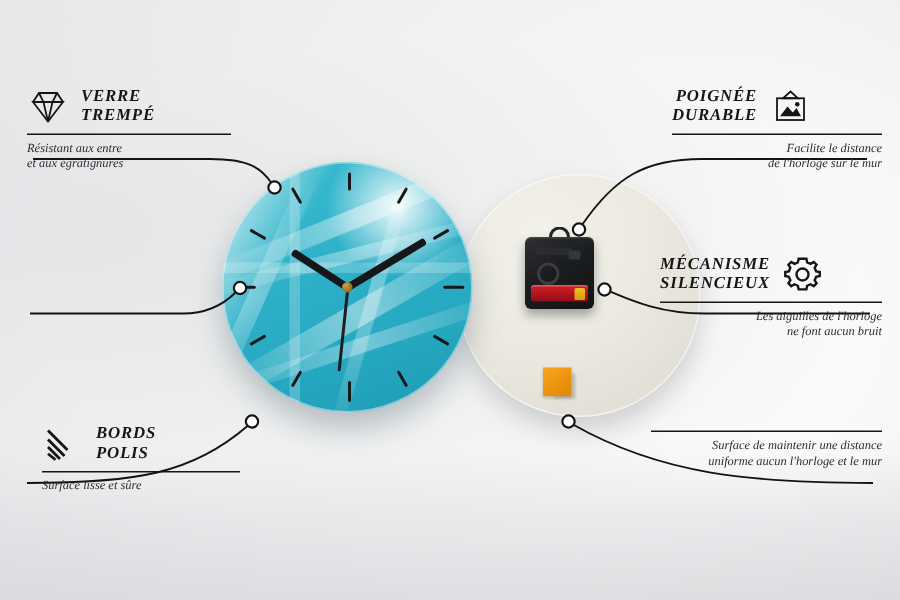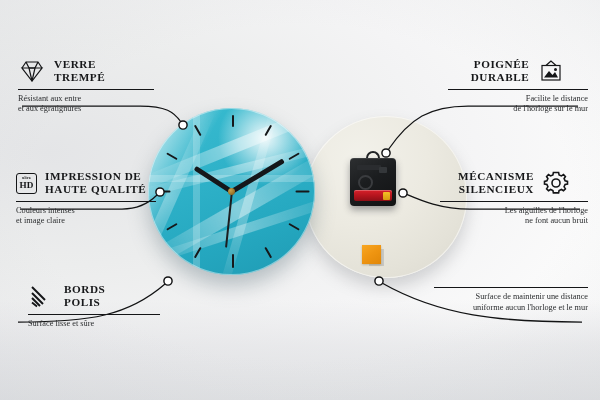--- a/index.html
+++ b/index.html
@@ -8,20 +8,21 @@
     font-family: "Liberation Serif", serif;
     background:#ffffff;
     overflow:hidden;
     position:relative;
   }
   #stage {
     position:absolute; inset:0; width:600px; height:400px;
     background:
       radial-gradient(ellipse 140% 110% at 8% 38%, #e4e5e7 0%, #eceded 26%, #f4f4f5 48%, #fbfbfb 68%, #ffffff 100%),
       linear-gradient(180deg,#fafafa 0%,#f3f3f4 58%,#ededee 100%);
+    font-style: italic;
   }
   #floorShade{
     position:absolute; left:0; right:0; top:300px; height:100px;
     background:linear-gradient(180deg, rgba(228,229,231,0) 0%, rgba(222,223,226,.55) 45%, rgba(214,216,219,.75) 100%);
   }
   #vign{
     position:absolute; inset:0;
     background:radial-gradient(ellipse 78% 72% at 50% 48%, rgba(255,255,255,0) 58%, rgba(205,207,211,.30) 100%);
   }
 
@@ -101,21 +102,21 @@
     letter-spacing:.55px; color:#161719; text-transform:uppercase;
     white-space:nowrap;
   }
   .co-rule{ height:1.25px; background:#141517; margin:4px 0 4px; }
   .co-sub{
     font-family:"Liberation Serif", serif;
     font-size:8.3px; line-height:10.4px; color:#2a2c2e; white-space:nowrap;
   }
   .left .co-head{ flex-direction:row; }
   .left .co-title, .left .co-sub{ text-align:left; }
-  .right .co-head{ flex-direction:row; justify-content:center; }
+  .right .co-head{ flex-direction:row; justify-content:flex-start; }
   .right .co-title, .right .co-sub{ text-align:right; }
   .ico{ flex:0 0 auto; display:block; }
   .hdbox{
     width:21px; height:21px; border:1.5px solid #141517; border-radius:3px;
     display:flex; flex-direction:column; align-items:center; justify-content:center; line-height:1;
   }
   .hdbox .u{ font-size:3.6px; font-weight:700; letter-spacing:.2px; color:#141517; }
   .hdbox .h{ font-size:9.2px; font-weight:700; letter-spacing:.2px; color:#141517; margin-top:.5px; }
 </style>
 </head>
@@ -231,35 +232,20 @@
       <div>
         <div class="co-title">VERRE</div>
         <div class="co-title">TREMPÉ</div>
       </div>
     </div>
     <div class="co-rule"></div>
     <div class="co-sub">Résistant aux entre</div>
     <div class="co-sub">et aux égratignures</div>
   </div>
 
-  <div class="callout left" id="co-l2" style="left:16px; top:170px; width:140px;">
-    <div class="co-head">
-      <div class="ico hdbox">
-        <span class="u">ultra</span>
-        <span class="h">HD</span>
-      </div>
-      <div>
-        <div class="co-title">IMPRESSION DE</div>
-        <div class="co-title">HAUTE QUALITÉ</div>
-      </div>
-    </div>
-    <div class="co-rule"></div>
-    <div class="co-sub">Couleurs intenses</div>
-    <div class="co-sub">et image claire</div>
-  </div>
 
   <div class="callout left" id="co-l3" style="left:28px; top:283px; width:132px;">
     <div class="co-head">
       <svg class="ico" width="28" height="24" viewBox="0 0 28 24">
         <g stroke="#141517" stroke-width="1.9" stroke-linecap="butt">
           <line x1="4" y1="3" x2="17" y2="16"></line>
           <line x1="4" y1="9" x2="15" y2="20"></line>
           <line x1="4" y1="14" x2="12" y2="22"></line>
           <line x1="4" y1="18.5" x2="9" y2="22.5"></line>
         </g>

